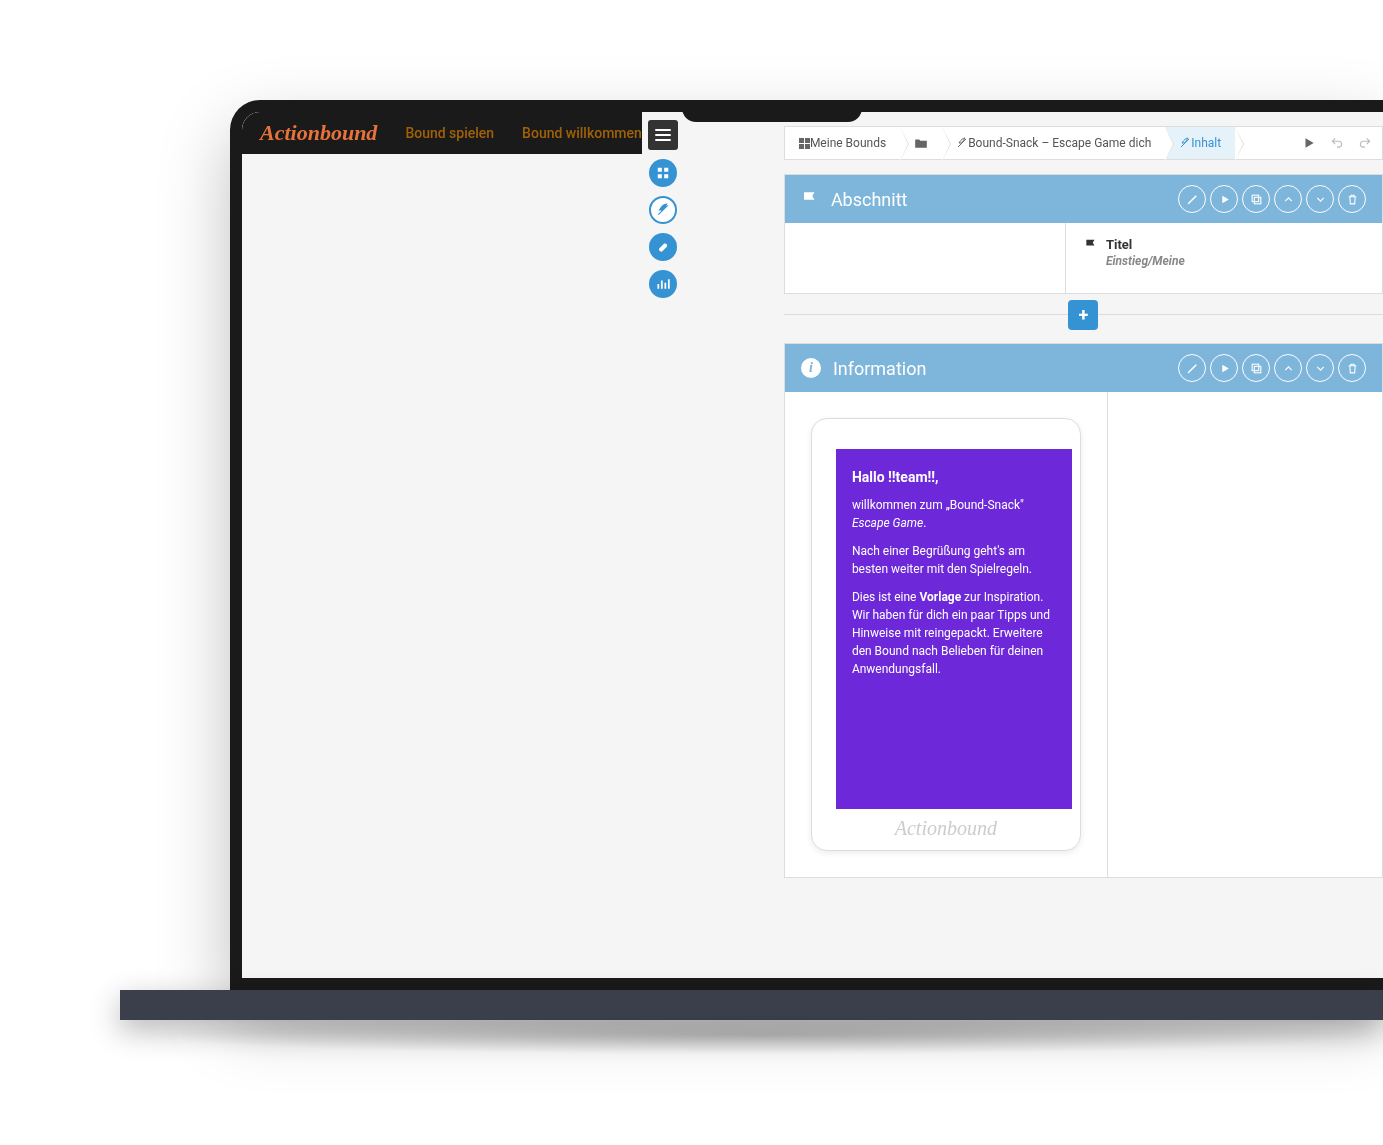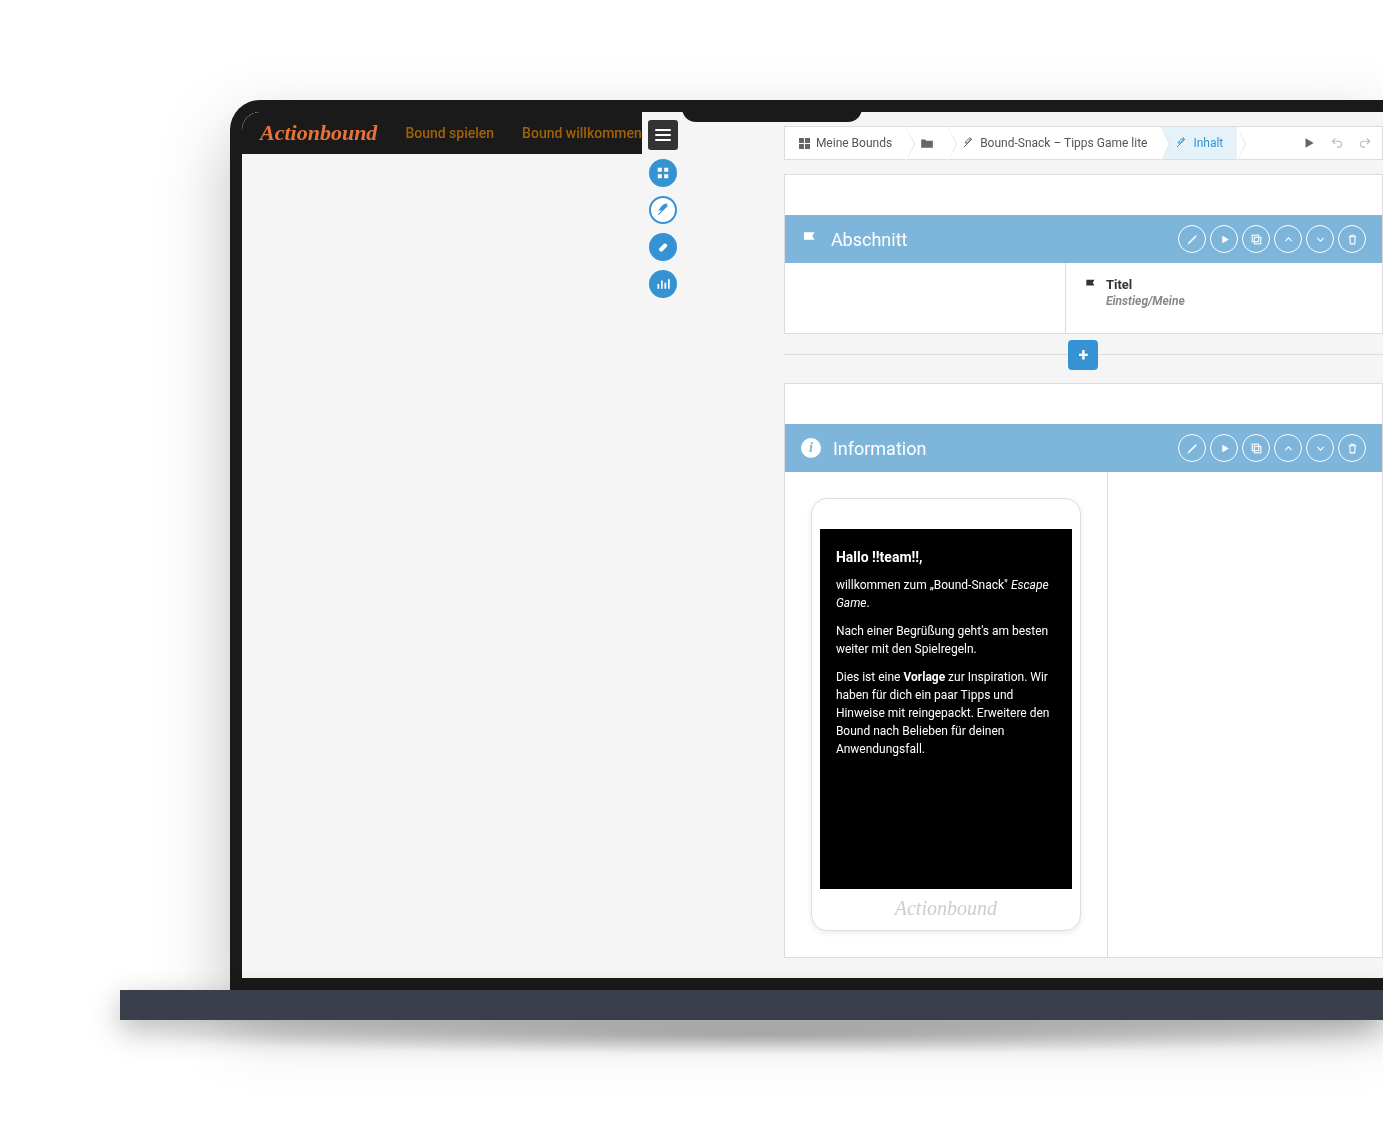--- a/index.html
+++ b/index.html
@@ -186,21 +186,20 @@
     }
     
     .bc-item {
       display: flex;
       align-items: center;
       padding: 0 14px;
       font-size: 12px;
       color: #555;
       position: relative;
       cursor: pointer;
-      gap: 6px;
     }
     
     .bc-item::after {
       content: '';
       position: absolute;
       right: -8px;
       top: 0;
       width: 0;
       height: 0;
       border-top: 17px solid transparent;
@@ -262,21 +261,20 @@
       margin-bottom: 20px;
     }
     
     .section-header {
       background: #7eb5db;
       color: #fff;
       padding: 10px 16px;
       display: flex;
       align-items: center;
       gap: 12px;
-      margin-top: 40px;
     }
     
     .section-title {
       font-size: 18px;
       font-weight: 400;
       flex: 1;
     }
     
     .section-icon-flag {
       width: 18px;
@@ -388,26 +386,27 @@
     .phone-preview {
       width: 270px;
       background: #fff;
       border: 1px solid #ddd;
       border-radius: 16px;
       padding: 30px 8px 6px;
       box-shadow: 0 2px 6px rgba(0,0,0,0.08);
     }
     
     .phone-screen {
-      background: #000000;
+      background: #6d28d9;
       color: #fff;
       padding: 18px 16px;
       font-size: 12px;
       line-height: 1.5;
       min-height: 360px;
+      margin-left: 16px;
     }
     
     .phone-screen h4 {
       font-size: 14px;
       margin-bottom: 8px;
     }
     
     .phone-screen p {
       margin-bottom: 10px;
     }
@@ -512,21 +511,21 @@
           </div>
           <div class="bc-item">
             <svg viewBox="0 0 24 24" width="14" height="14">
                 <path d="M2 6h7l2 2h11v12H2z" fill="#666"></path>
               </svg>
           </div>
           <div class="bc-item">
             <svg viewBox="0 0 24 24" width="12" height="12">
                 <path d="M20 4L4 20M18 2c-3 0-8 3-12 10l6 0c2-4 4-7 6-10z" fill="none" stroke="#666" stroke-width="2"></path>
               </svg>
-            <span>Bound-Snack – Tipps Game lite</span>
+            <span>Bound-Snack – Escape Game dich</span>
           </div>
           <div class="bc-item active">
             <svg viewBox="0 0 24 24" width="12" height="12">
                 <path d="M20 4L4 20M18 2c-3 0-8 3-12 10l6 0c2-4 4-7 6-10z" fill="none" stroke="#3593d3" stroke-width="2"></path>
               </svg>
             <span>Inhalt</span>
           </div>
           <div class="bc-spacer"></div>
           <div class="bc-actions">
             <div class="bc-action-icon">

